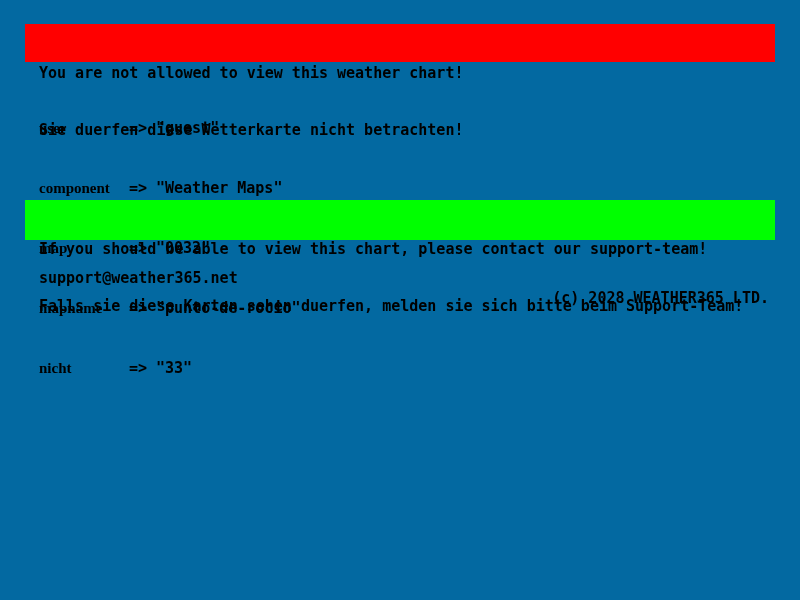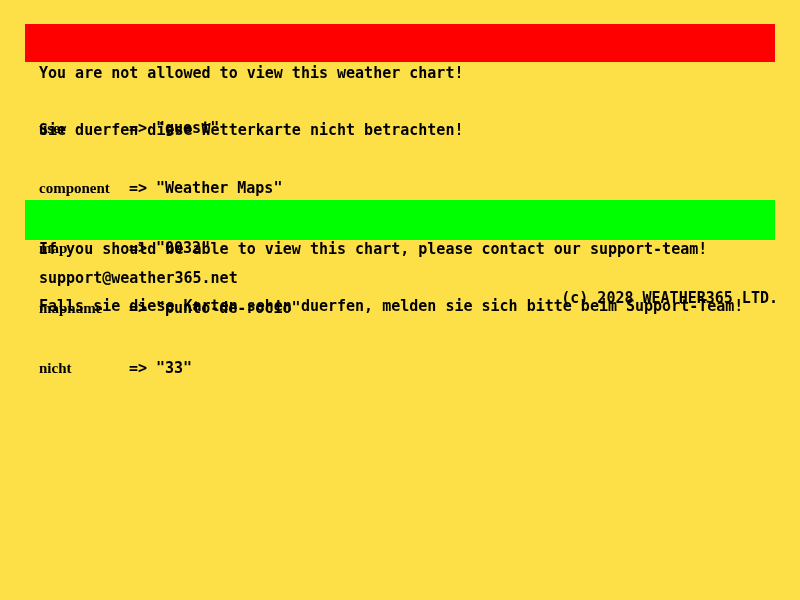--- a/index.html
+++ b/index.html
@@ -1,20 +1,20 @@
 <!DOCTYPE html>
 <html><head>
 <meta charset="utf-8">
 <style>
   html, body { margin: 0; padding: 0; background: #ffffff; }
   .canvas {
     position: relative;
     width: 800px;
     height: 600px;
-    background: #fde047;
+    background: #0369a1;
     overflow: hidden;
     font-family: "DejaVu Sans Mono", monospace;
     font-weight: bold;
     font-size: 15px;
     color: #000000;
   }
   .banner {
     position: absolute;
     left: 25px;
     width: 750px;
@@ -30,21 +30,21 @@
     left: 39px;
     top: 78px;
     line-height: 20px;
     white-space: pre;
   }
   .kv-row .kv-key   { display: inline-block; width: 90px; font-family: Liberation Serif, serif; }  
   .kv-row .kv-arrow { display: inline-block; width: 27px; }  
   .footer {
     position: absolute;
     left: 39px;
-    right: 22px;
+    right: 31px;
     top: 248px;
     line-height: 20px;
     white-space: pre;
     text-align: right;
   }
   .footer .footer-left  { float: left; }
   .footer .footer-right { float: right; }
 </style>
 </head>
 <body>

